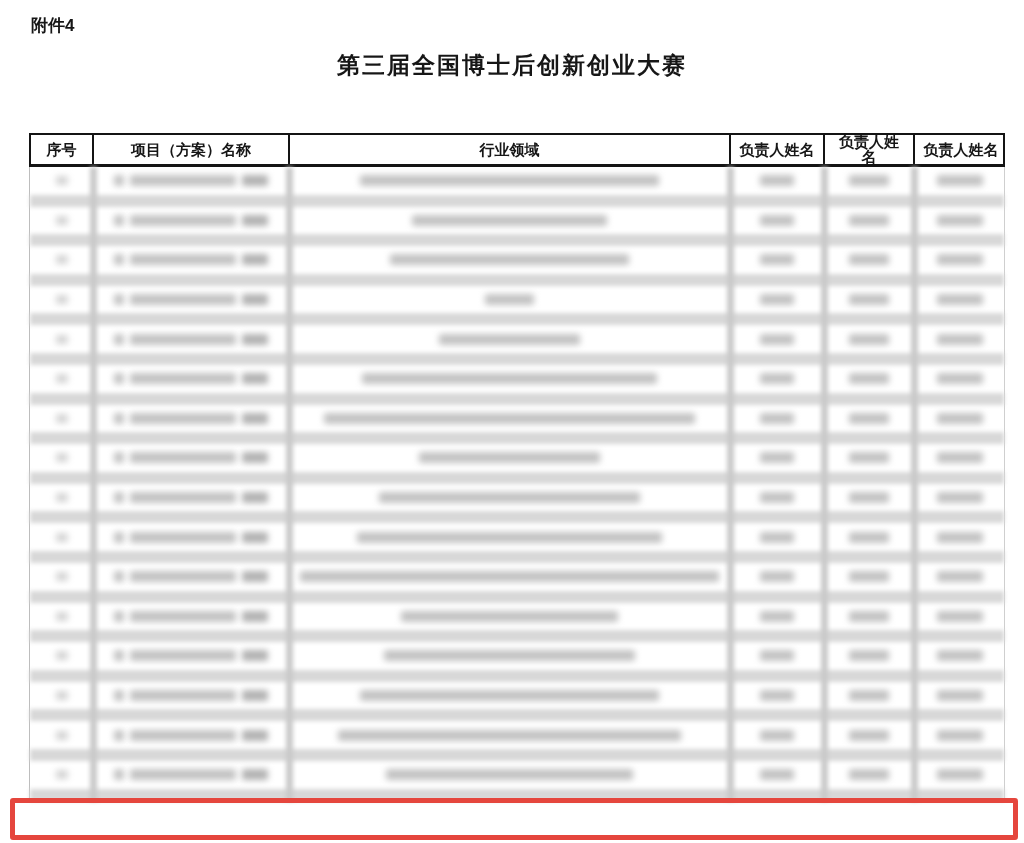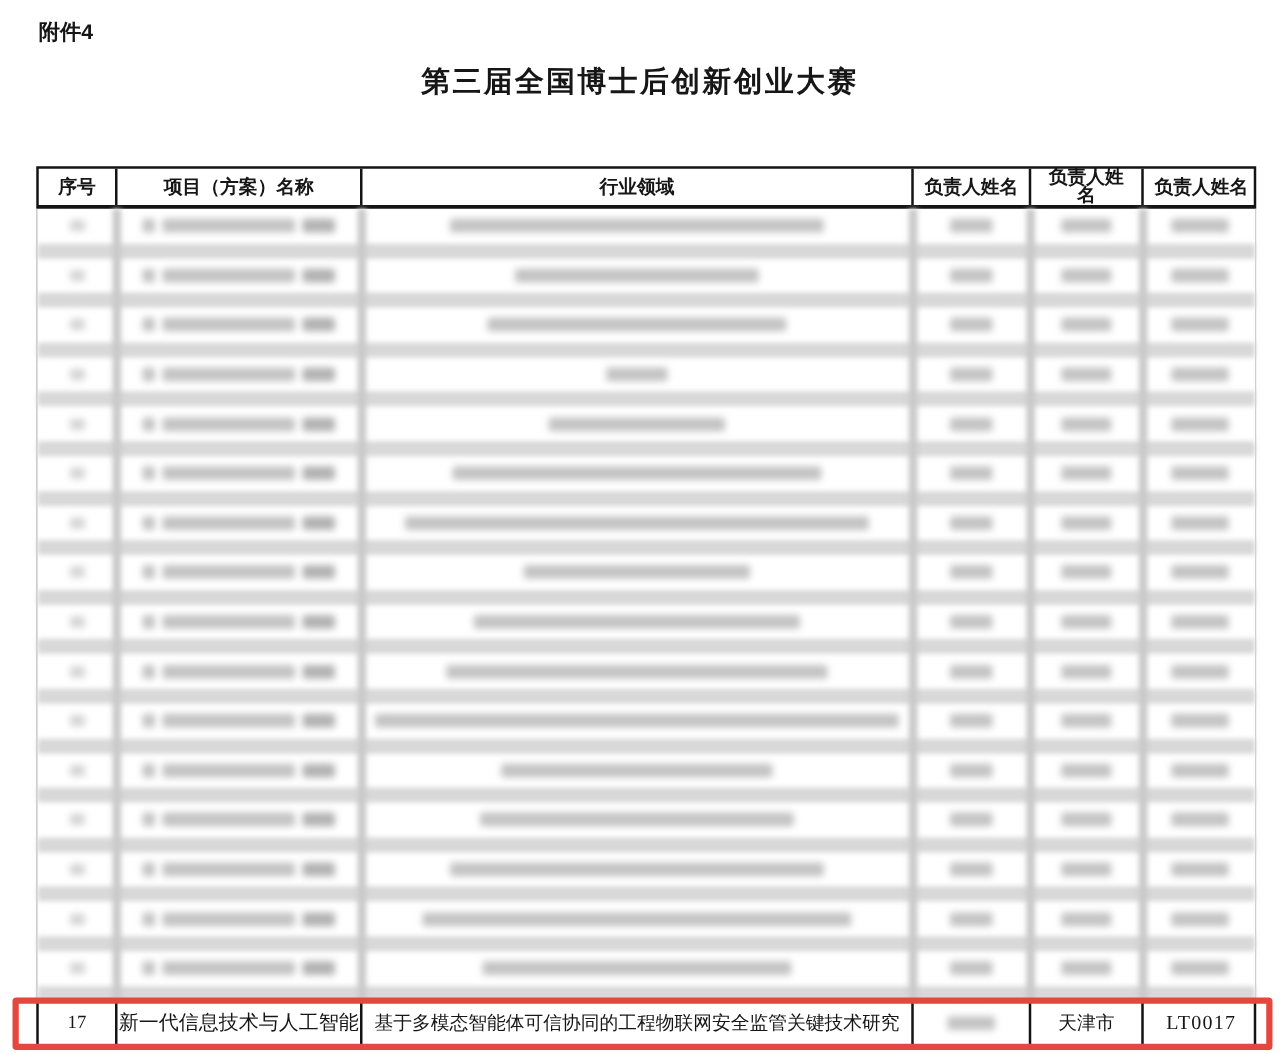--- a/index.html
+++ b/index.html
@@ -482,28 +482,18 @@
      </div>
      <div class="rsep"></div>
         </div>
         <div class="vstrip" style="left: 60px;"></div>
         <div class="vstrip" style="left: 256px;"></div>
         <div class="vstrip" style="left: 697px;"></div>
         <div class="vstrip" style="left: 791px;"></div>
         <div class="vstrip" style="left: 881px;"></div>
       </div>
 
-    <div class="hl-row">
-      <div class="hl-cell seq">17</div>
-      <div class="hl-cell industry">新一代信息技术与人工智能</div>
-      <div class="hl-cell">基于多模态智能体可信协同的工程物联网安全监管关键技术研究</div>
-      <div class="hl-cell">
-        <span class="blob" style="width:38px"></span>
-      </div>
-      <div class="hl-cell">天津市</div>
-      <div class="hl-cell code">LT0017</div>
-    </div>
 
   </div>
 
   <div class="highlight-box"></div>
 
 </div>
 
 </body></html>

